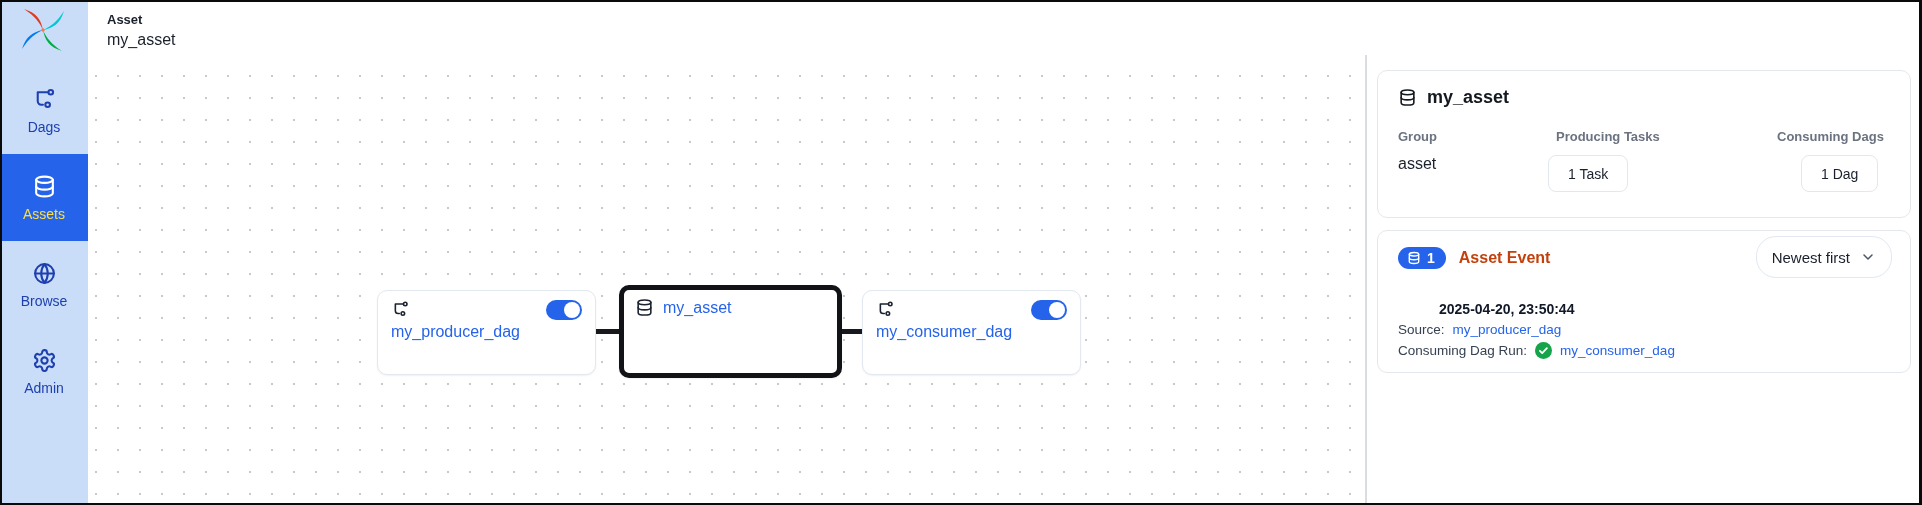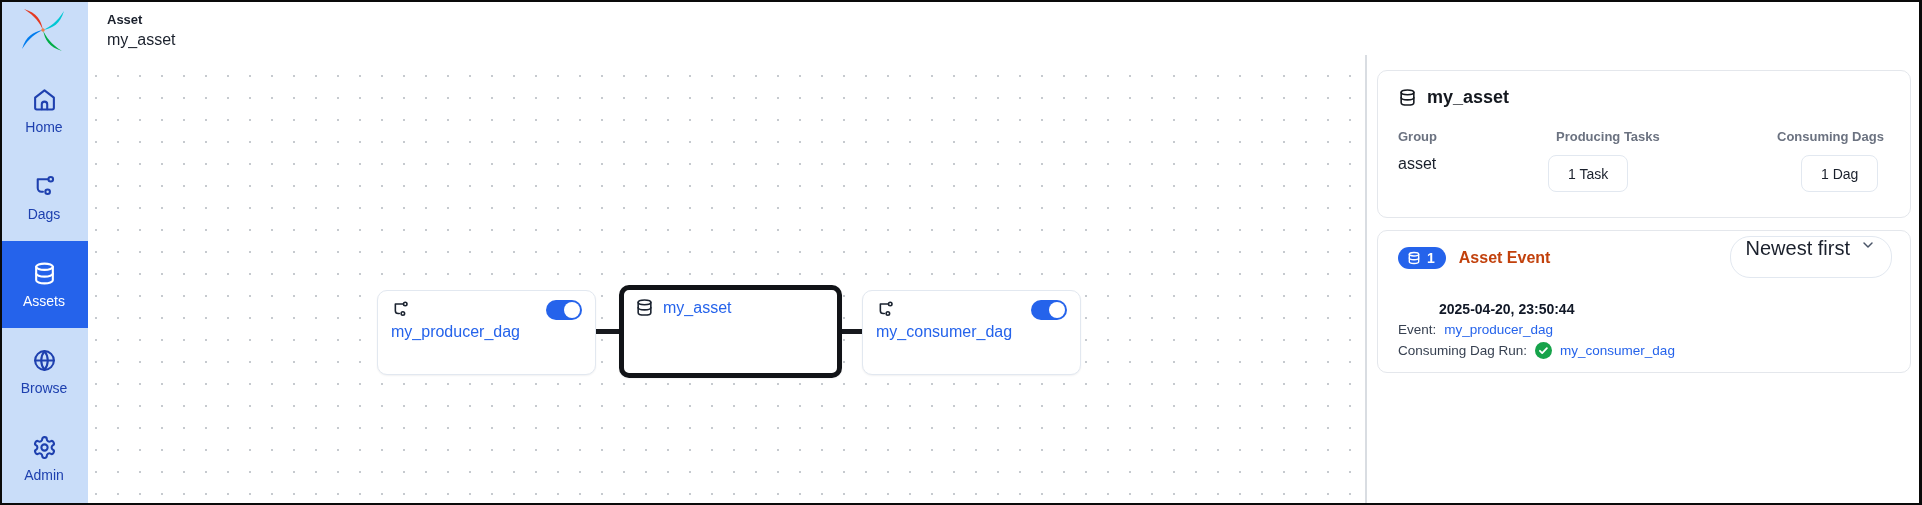--- a/index.html
+++ b/index.html
@@ -9,21 +9,21 @@
   .window { position:relative; width:1922px; height:505px; background:#fff; overflow:hidden; }
   .frame { position:absolute; inset:0; border:2px solid #0a0a0a; border-right-width:3px; z-index:60; pointer-events:none; }
 
   
   .sidebar { position:absolute; left:0; top:0; width:88px; height:505px; background:#c9ddf9; z-index:5; }
   .logo { position:absolute; left:18px; top:5px; width:50px; height:50px; }
   .nav { position:absolute; left:0; top:67px; width:88px; }
   .nav-item { width:88px; height:87px; display:flex; flex-direction:column; align-items:center; justify-content:center; gap:7px; color:#1e40af; cursor:pointer; }
   .nav-item svg { width:25px; height:25px; stroke:#1e40af; }
   .nav-item .nav-label { font-size:14px; }
-  .nav-item.active { background:#2563eb; color:#ffffff; }
+  .nav-item.active { background:#2563eb; color:#fde047; }
   .nav-item.active svg { stroke:#ffffff; }
 
   
   .topbar { position:absolute; left:88px; top:0; width:1834px; height:55px; background:#fff; z-index:4; }
   .crumb { position:absolute; left:19px; top:12px; font-size:13px; font-weight:700; color:#1a202c; }
   .page-title { position:absolute; left:19px; top:31px; font-size:16px; color:#1a202c; }
   .create-btn { position:absolute; right:25px; top:12px; height:43px; padding:0 22px; background:#2563eb; color:#fff; border:none; border-radius:7px; font-size:15px; font-weight:600; font-family:inherit; display:flex; align-items:center; gap:12px; cursor:pointer; }
   .create-btn svg { width:18px; height:18px; }
 
   
@@ -53,21 +53,21 @@
   .card1 .title-row .t { font-size:18px; font-weight:700; color:#14181f; }
   .meta-label { position:absolute; font-size:13px; font-weight:600; color:#6b7280; top:58px; }
   .ml-0 { left:20px; } .ml-1 { left:178px; } .ml-2 { left:399px; }
   .meta-text-value { position:absolute; left:20px; top:84px; font-size:16px; color:#1a202c; }
   .chip-btn { position:absolute; top:84px; height:37px; background:#fff; border:1px solid #e2e8f0; border-radius:8px; font-size:14px; color:#1a202c; font-family:inherit; padding:0 19px; cursor:pointer; }
   .chip-task { left:170px; } .chip-dag { left:423px; }
 
   .evt-head { position:absolute; left:20px; top:16px; display:flex; align-items:center; gap:13px; }
   .count-badge { display:inline-flex; align-items:center; gap:6px; background:#2563eb; color:#fff; border-radius:14px; padding:3px 11px 3px 9px; font-size:14px; font-weight:700; }
   .evt-title { font-size:16px; font-weight:700; color:#c2410c; }
-  .sort-btn { position:absolute; right:18px; top:5px; height:42px; padding:0 15px; background:#fff; border:1px solid #e2e8f0; border-radius:20px; font-size:20px; color:#1a202c; font-family:inherit; display:flex; gap:10px; cursor:pointer; }
+  .sort-btn { position:absolute; right:18px; top:5px; height:42px; padding:0 15px; background:#fff; border:1px solid #e2e8f0; border-radius:20px; font-size:15px; color:#1a202c; font-family:inherit; display:flex; align-items:center; gap:10px; cursor:pointer; }
   .evt-ts { position:absolute; left:20px; top:70px; font-size:14px; font-weight:700; color:#111827;margin-left:41px; }
   .evt-row { position:absolute; left:20px; font-size:13.5px; color:#374151; display:flex; align-items:center; gap:8px; }
   .evt-src { top:91px; } .evt-trg { top:111px; }
   .evt-link { color:#2563eb; text-decoration:none; font-size:13.5px; }
   .check-ic { width:17px; height:17px; }
 </style>
 </head>
 <body>
 
 <div class="window">
@@ -75,27 +75,20 @@
   <aside class="sidebar">
     <svg class="logo" viewBox="0 0 100 100">
       <path d="M50 50 C46 30 38 16 12 8 C34 22 44 36 50 50 Z" fill="#e43921"></path>
       <path d="M50 50 C70 46 84 38 92 12 C78 34 64 44 50 50 Z" fill="#00c7d4"></path>
       <path d="M50 50 C54 70 62 84 88 92 C66 78 56 64 50 50 Z" fill="#00ad46"></path>
       <path d="M50 50 C30 54 16 62 8 88 C22 66 36 56 50 50 Z" fill="#017cee"></path>
       <circle cx="50" cy="50" r="3.5" fill="#f17d48"></circle>
     </svg>
 
     <nav class="nav">
-      <div class="nav-item">
-        <svg viewBox="0 0 24 24" fill="none" stroke-width="2" stroke-linecap="round" stroke-linejoin="round">
-          <path d="M3 10.2 12 3.3l9 6.9V20a1.6 1.6 0 0 1-1.6 1.6H4.6A1.6 1.6 0 0 1 3 20Z"></path>
-          <path d="M9.4 21.4v-4.8a2.6 2.6 0 0 1 5.2 0v4.8"></path>
-        </svg>
-        <span class="nav-label">Home</span>
-      </div>
       <div class="nav-item">
         <svg viewBox="0 0 24 24" fill="none" stroke-width="2" stroke-linecap="round" stroke-linejoin="round">
           <path d="M15.5 5H5.5 M5.5 5v8.5A3.5 3.5 0 0 0 9 17h1.5"></path>
           <circle cx="18" cy="5" r="2.2"></circle>
           <circle cx="15" cy="17" r="2.2"></circle>
         </svg>
         <span class="nav-label">Dags</span>
       </div>
       <div class="nav-item active">
         <svg viewBox="0 0 24 24" fill="none" stroke-width="2" stroke-linecap="round" stroke-linejoin="round">
@@ -207,21 +200,21 @@
       </div>
       <button class="sort-btn">
         <span>Newest first</span>
         <svg width="16" height="16" viewBox="0 0 24 24" fill="none" stroke="#4a5568" stroke-width="2.2" stroke-linecap="round" stroke-linejoin="round">
             <path d="M6 9l6 6 6-6"></path>
           </svg>
       </button>
 
       <div class="evt-ts">2025-04-20, 23:50:44</div>
       <div class="evt-row evt-src">
-        <span>Event:</span>
+        <span>Source:</span>
         <a href="#" class="evt-link">my_producer_dag</a>
       </div>
       <div class="evt-row evt-trg">
         <span>Consuming Dag Run:</span>
         <svg class="check-ic" viewBox="0 0 18 18">
           <circle cx="9" cy="9" r="9" fill="#16a34a"></circle>
           <path d="M5.2 9.3l2.4 2.4 5-5.2" fill="none" stroke="#fff" stroke-width="1.9" stroke-linecap="round" stroke-linejoin="round"></path>
         </svg>
         <a href="#" class="evt-link">my_consumer_dag</a>
       </div>

